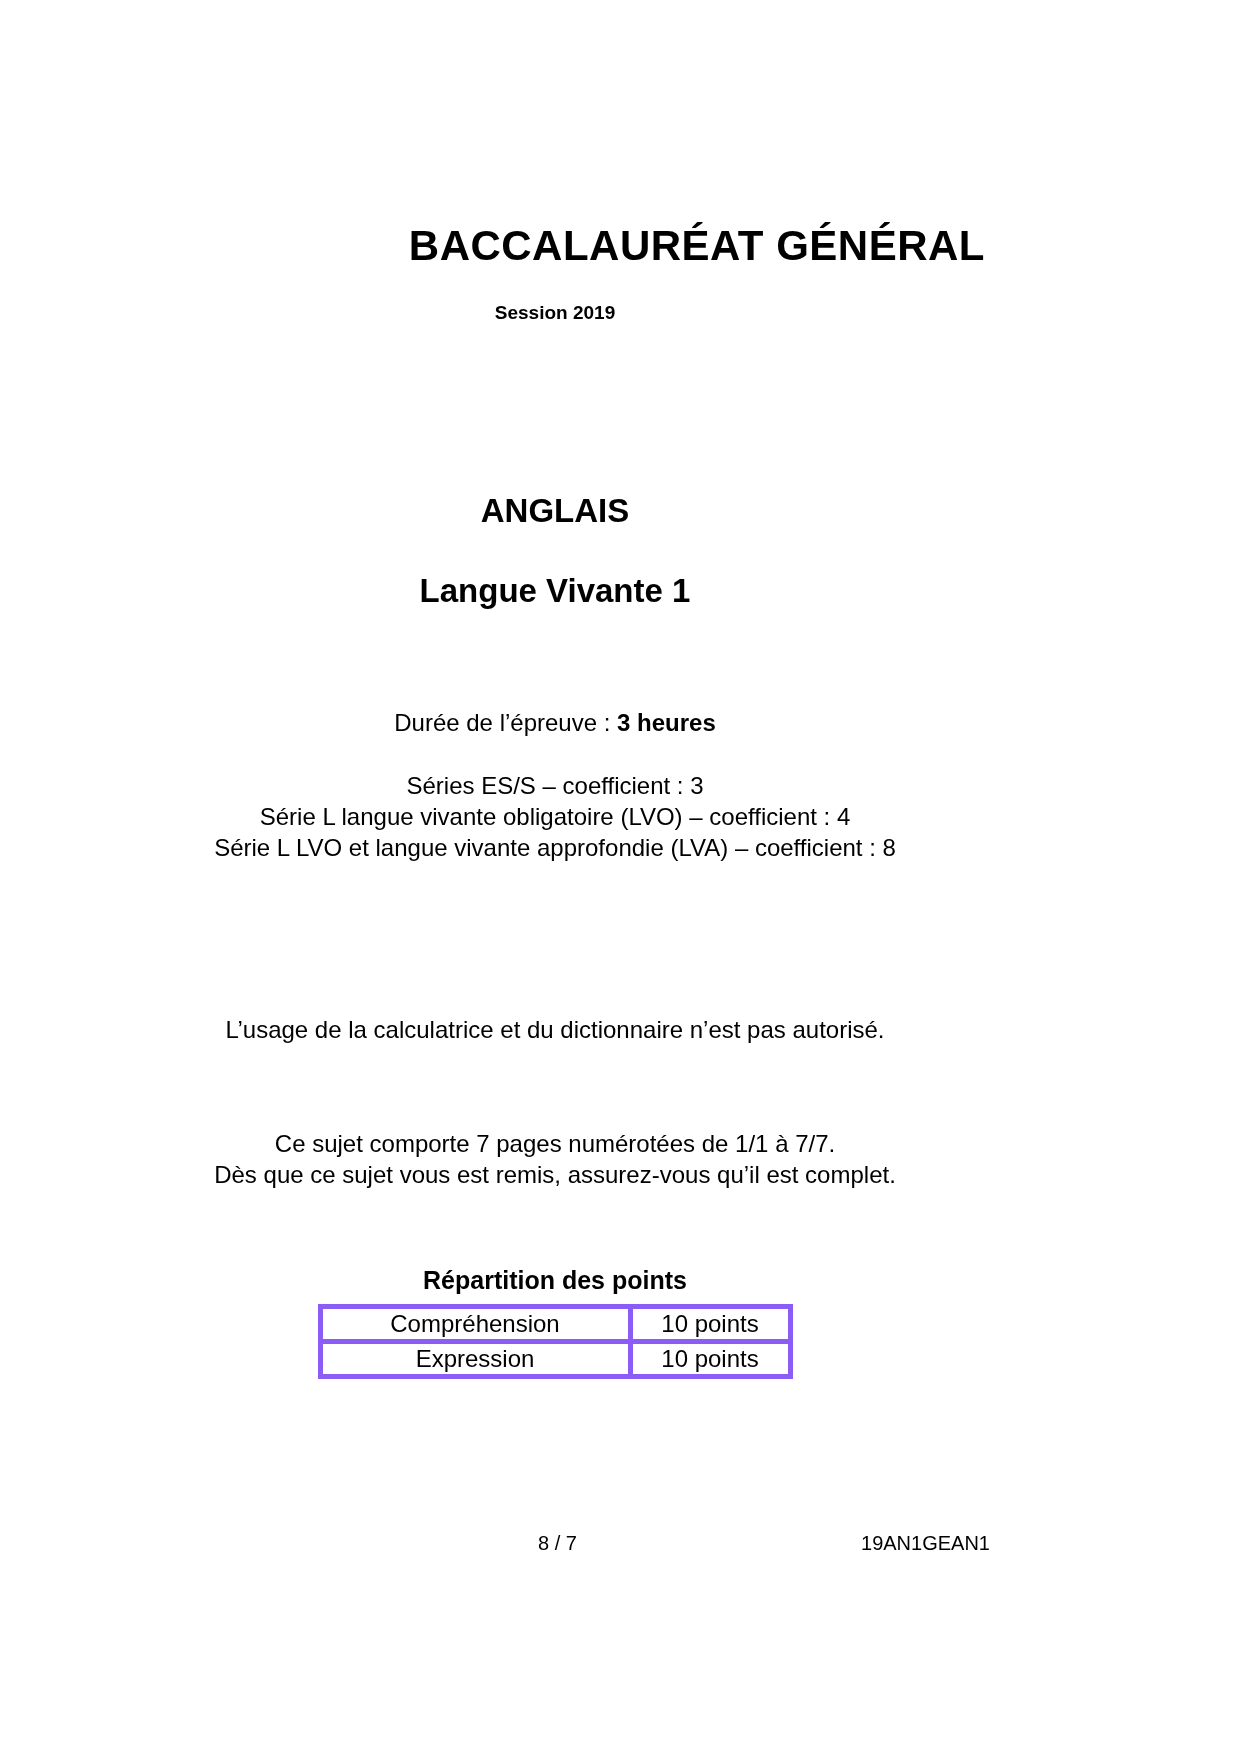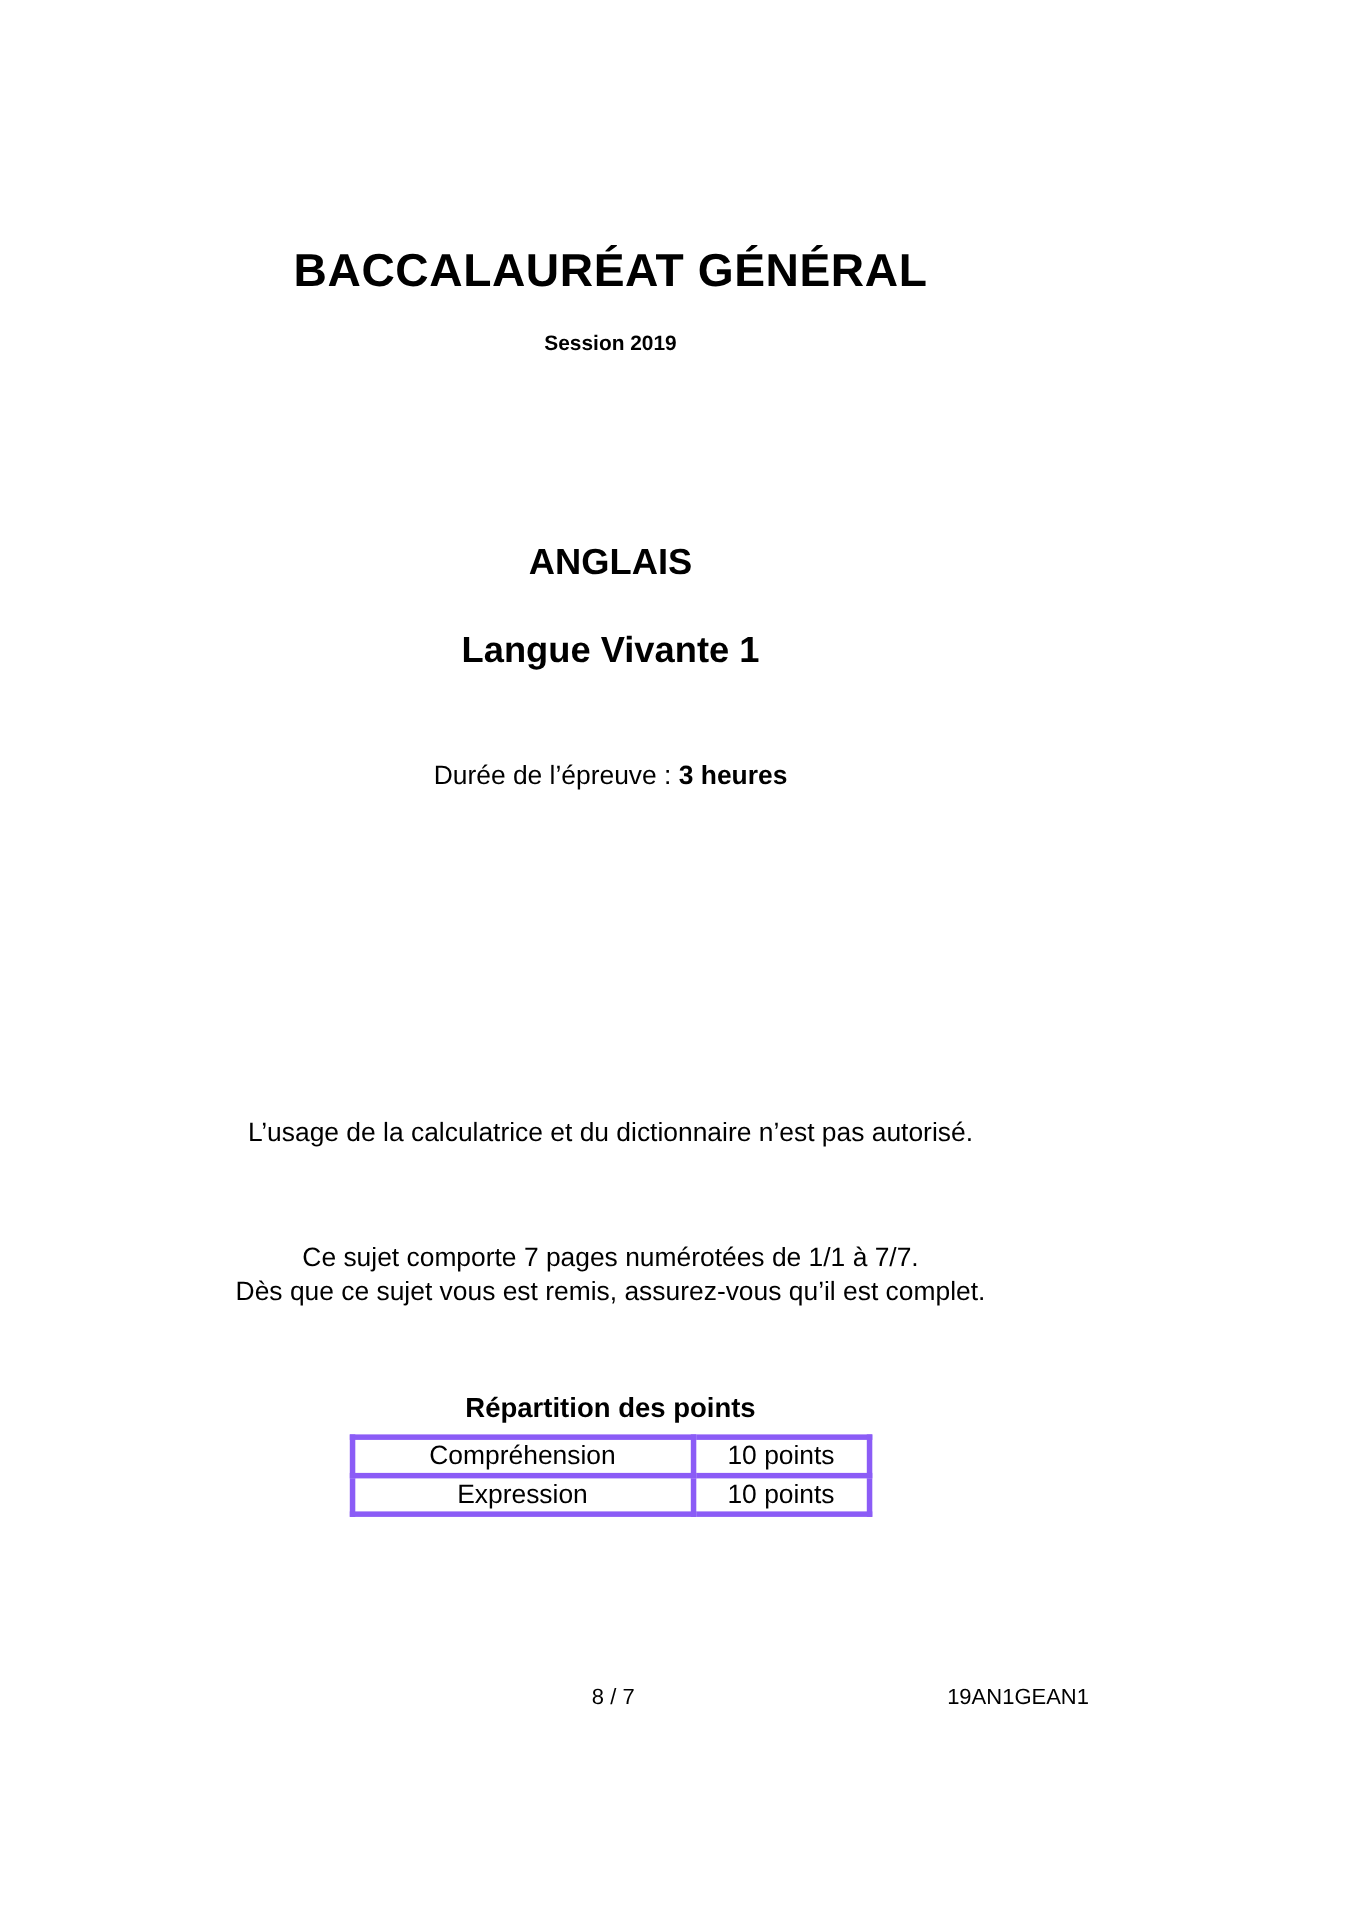--- a/index.html
+++ b/index.html
@@ -18,38 +18,39 @@
     position: absolute;
     left: 125px;
     right: 255px;
     text-align: center;
   }
   .doc-title {
     top: 222px;
     font-size: 42px;
     font-weight: bold;
     letter-spacing: 0.5px;
+    text-align: right;
   }
   .session {
     top: 302px;
     font-size: 19px;
     font-weight: bold;
   }
   .subject {
     top: 492px;
     font-size: 33px;
     font-weight: bold;
   }
   .subtitle {
     top: 572px;
     font-size: 33px;
     font-weight: bold;
   }
   .duration {
-    top: 692px;
+    top: 709px;
     font-size: 24px;
   }
   .duration b { font-weight: bold; }
   .series {
     top: 770px;
     font-size: 24px;
     line-height: 31px;
   }
   .notice {
     top: 1016px;
@@ -106,20 +107,25 @@
   <h2 class="abs session">Session 2019</h2>
 
   <h2 class="abs subject">ANGLAIS</h2>
 
   <h2 class="abs subtitle">Langue Vivante 1</h2>
 
   <p class="abs duration">
     <span>Durée de l’épreuve : </span><b>3 heures</b>
   </p>
 
+  <div class="abs series">
+    <p>Séries ES/S – coefficient : 3</p>
+    <p>Série L langue vivante obligatoire (LVO) – coefficient : 4</p>
+    <p>Série L LVO et langue vivante approfondie (LVA) – coefficient : 8</p>
+  </div>
 
   <p class="abs notice">L’usage de la calculatrice et du dictionnaire n’est pas autorisé.</p>
 
   <div class="abs pages-info">
     <p>Ce sujet comporte 7 pages numérotées de 1/1 à 7/7.</p>
     <p>Dès que ce sujet vous est remis, assurez-vous qu’il est complet.</p>
   </div>
 
   <h3 class="abs points-title">Répartition des points</h3>
 

